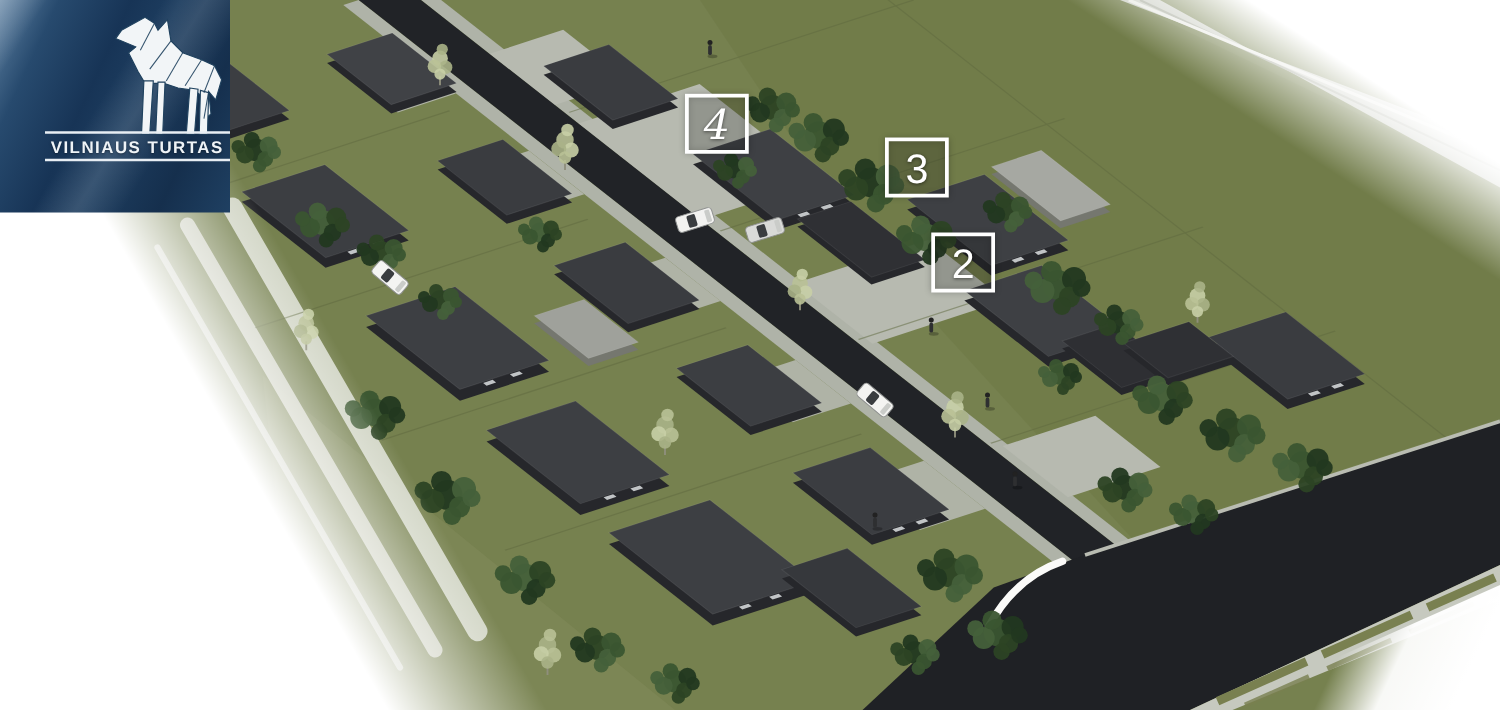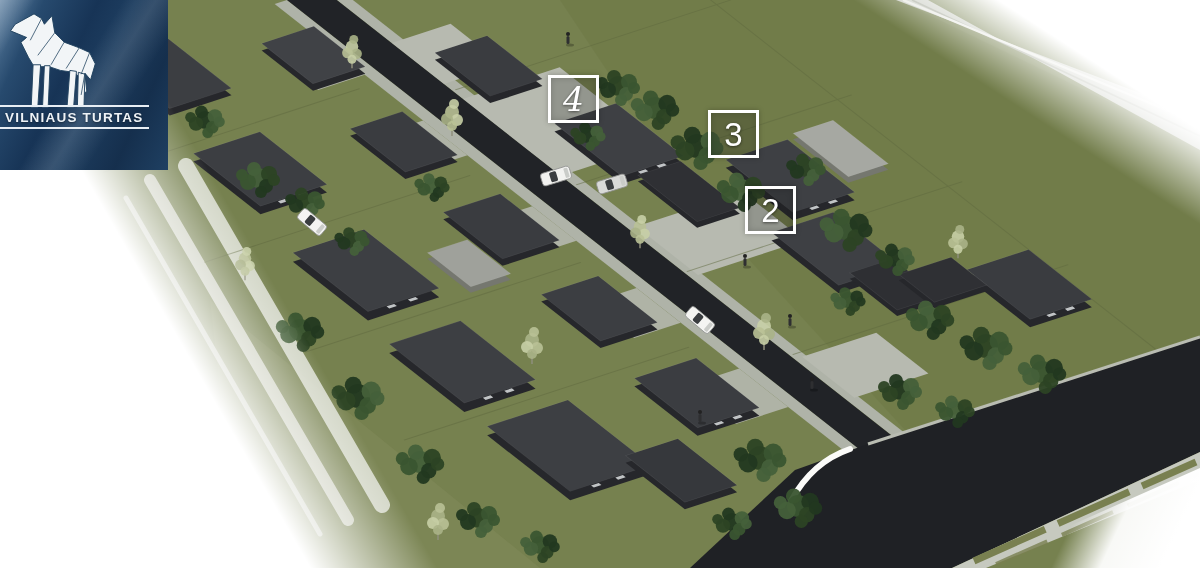--- a/index.html
+++ b/index.html
@@ -8,22 +8,22 @@
   .stage svg{display:block;}
   
   .marker{position:absolute;box-sizing:border-box;width:51px;height:48px;
           border:3px solid #ffffff;background:rgba(22,25,22,.22);
           color:#fff;display:flex;align-items:center;justify-content:center;
           font-size:33px;line-height:1;font-weight:400;
           text-shadow:0 1px 3px rgba(0,0,0,.55);
           box-shadow:0 0 5px rgba(0,0,0,.25), inset 0 0 6px rgba(0,0,0,.18);}
   .marker.m4{font-style:italic;font-family:"DejaVu Serif",serif;}
   
-  .logo{position:absolute;left:0;top:0;width:168px;height:170px;cursor:pointer;
-        display:flex;flex-direction:column;align-items:flex-start;
+  .logo{position:absolute;left:0;top:0;width:184px;height:170px;cursor:pointer;
+        display:flex;flex-direction:column;align-items:flex-end;
         background:
           linear-gradient(122deg, rgba(255,255,255,.28) 0%, rgba(255,255,255,0) 13%,
                           rgba(255,255,255,0) 45%, rgba(255,255,255,.12) 57%,
                           rgba(255,255,255,0) 70%),
           linear-gradient(115deg,#5d80a1 0%,#274a6e 18%,#173456 40%,#1e3e60 55%,
                           #152f4d 78%,#1f4062 100%);}
   .wolf{width:102px;height:98px;margin-top:12px;}
   .logo-name{font-size:13.5px;font-weight:bold;letter-spacing:1.2px;color:#eef3f7;
              border-top:2px solid #e8eef4;border-bottom:2px solid #e8eef4;
              padding:3px 5px 2px;margin-top:-5px;white-space:nowrap;

